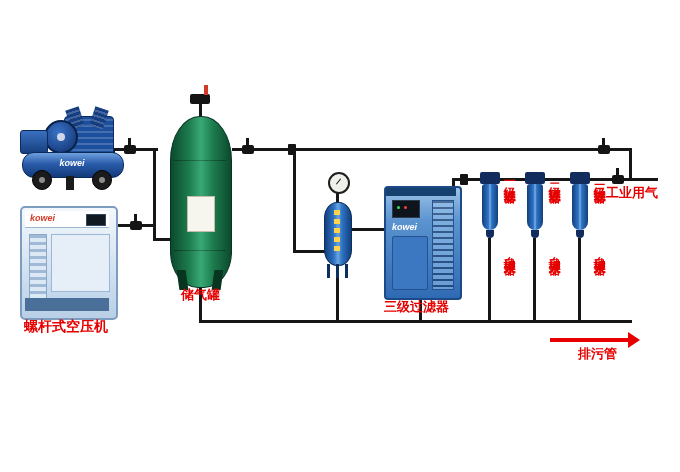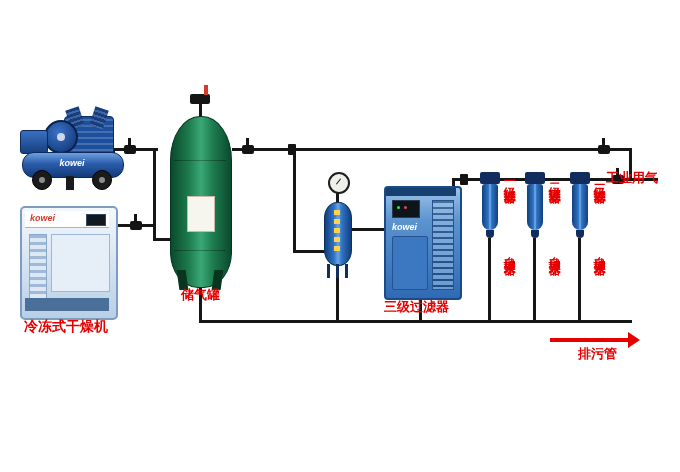--- a/index.html
+++ b/index.html
@@ -82,21 +82,21 @@
   <div class="dev" style="left:20px;top:206px;width:94px;height:110px;background:linear-gradient(180deg,#f4f8fc,#cfe0f0 60%,#b8cfe6);
               border:2px solid #7c9cc0;border-radius:5px;">
     <div class="abs" style="left:3px;top:3px;width:84px;height:16px;background:#ffffff;border-bottom:1px solid #9db8d6;"></div>
     <div class="abs brand" style="left:8px;top:5px;color:#d43a2a;font-size:9px;">kowei</div>
     <div class="abs" style="left:64px;top:6px;width:18px;height:10px;background:#101820;border:1px solid #33485e;"></div>
     <div class="abs" style="left:7px;top:26px;width:16px;height:66px;border:1px solid #8aa9c9;
                 background:repeating-linear-gradient(180deg,#9fb9d6 0 3px,#dce8f4 3px 7px);"></div>
     <div class="abs" style="left:29px;top:26px;width:57px;height:56px;background:#e6eff8;border:1px solid #9db8d6;"></div>
     <div class="abs" style="left:3px;top:90px;width:84px;height:13px;background:#4a6f99;"></div>
   </div>
-  <div class="red-label" style="left:24px;top:318px;font-size:14px;">冷冻式干燥机</div>
+  <div class="red-label" style="left:24px;top:318px;font-size:14px;">螺杆式空压机</div>
 
   <div class="dev" style="left:168px;top:100px;width:64px;height:192px;">
     <div class="abs" style="left:2px;top:16px;width:60px;height:170px;border:1px solid #063421;
                 border-radius:30px 30px 28px 28px / 44px 44px 36px 36px;
                 background:linear-gradient(90deg,#0b4a2d 0%,#1d7c4e 30%,#3aa876 50%,#1d7c4e 70%,#0b4a2d 100%);"></div>
     <div class="abs" style="left:6px;top:60px;width:52px;height:1px;background:rgba(0,0,0,.28);"></div>
     <div class="abs" style="left:6px;top:150px;width:52px;height:1px;background:rgba(0,0,0,.28);"></div>
     <div class="abs" style="left:19px;top:96px;width:26px;height:34px;background:#f6f6ef;border:1px solid #c9b9a9;"></div>
     <div class="abs" style="left:10px;top:170px;width:9px;height:20px;background:#07351f;transform:skewX(8deg);"></div>
     <div class="abs" style="left:45px;top:170px;width:9px;height:20px;background:#07351f;transform:skewX(-8deg);"></div>
@@ -153,20 +153,20 @@
   <div class="dev" style="left:568px;top:170px;width:24px;height:78px;">
     <div class="abs" style="left:2px;top:2px;width:20px;height:12px;background:#122c5e;border-radius:2px;"></div>
     <div class="abs" style="left:4px;top:14px;width:16px;height:46px;border-radius:3px 3px 8px 8px;
                 background:linear-gradient(90deg,#123f7e 0%,#2f74c4 40%,#7ab1e8 50%,#2f74c4 60%,#123f7e 100%);"></div>
     <div class="abs" style="left:8px;top:60px;width:8px;height:8px;background:#122c5e;border-radius:0 0 4px 4px;"></div>
     <div class="abs" style="left:10px;top:68px;width:3px;height:8px;background:#151515;"></div>
   </div>
   <div class="red-label vlabel" style="left:592px;top:174px;">三级过滤器</div>
   <div class="red-label vlabel" style="left:592px;top:246px;">自动排水器</div>
 
-  <div class="red-label" style="left:606px;top:171px;">工业用气</div>
+  <div class="red-label" style="left:606px;top:186px;">工业用气</div>
 
   <div class="abs" style="left:550px;top:338px;width:78px;height:4px;background:#e60000;z-index:6;"></div>
   <div class="abs" style="left:628px;top:332px;width:0;height:0;border-left:12px solid #e60000;
               border-top:8px solid transparent;border-bottom:8px solid transparent;z-index:6;"></div>
   <div class="red-label" style="left:578px;top:347px;">排污管</div>
 
 </div>
 
 </body></html>

